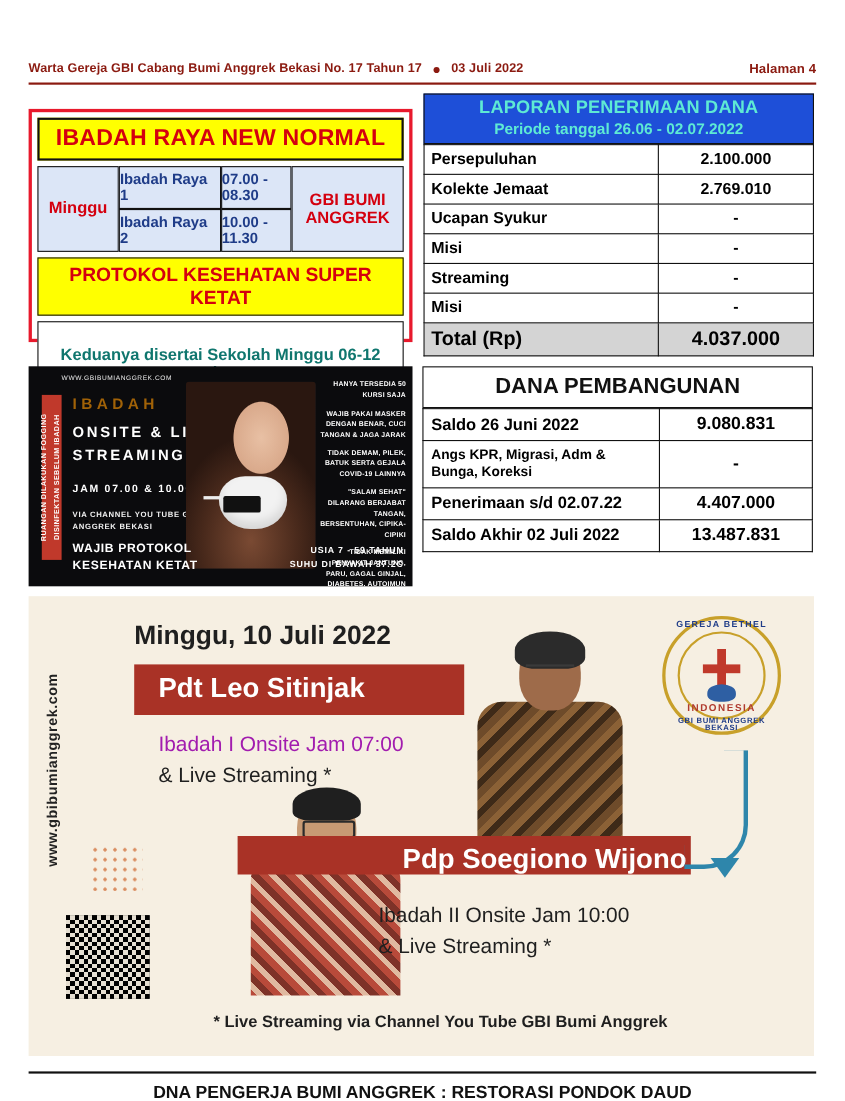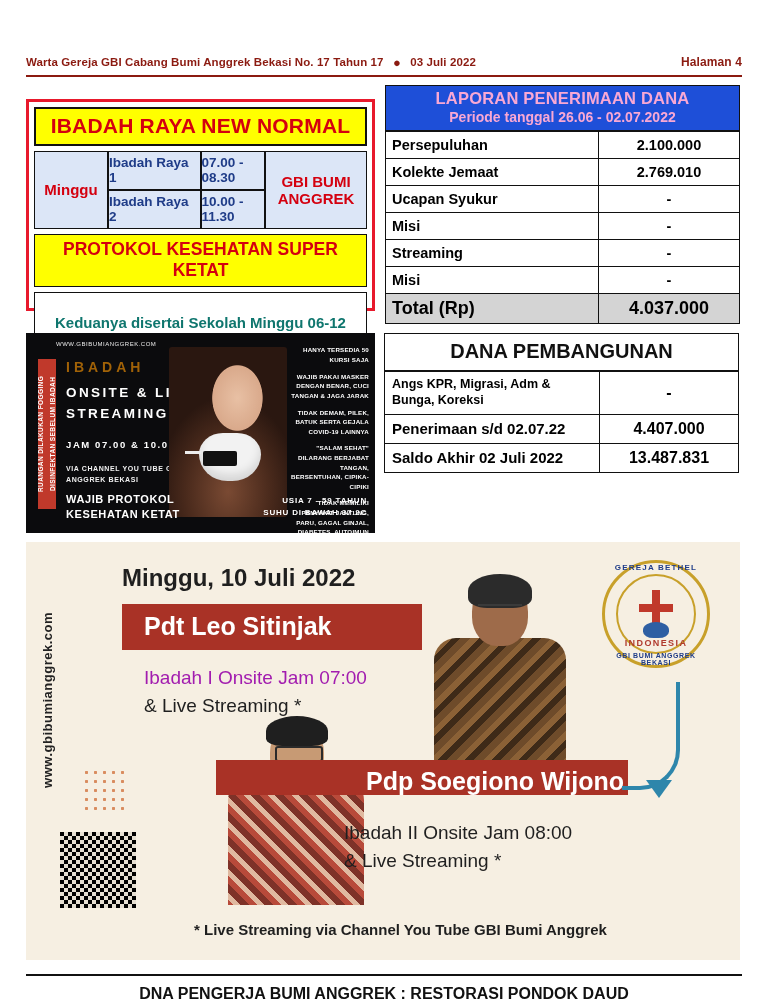--- a/index.html
+++ b/index.html
@@ -143,21 +143,21 @@
     color: #0f766e;
     font-weight: bold;
     font-size: 15px;
     text-align: center;
     padding: 21px 0 6px;
   }
 
   
   .lap-head {
     background: #1E4FD8;
-    color: #f9a8d4;
+    color: #5eead4;
     text-align: center;
     border: 1.5px solid #111;
     padding: 3px 0 5px;
   }
   .lap-head .t1 {
     font-size: 16.5px;
     font-weight: bold;
     letter-spacing: 0.2px;
   }
   .lap-head .t2 {
@@ -751,20 +751,24 @@
         <div>USIA 7 - 59 TAHUN</div>
         <div>SUHU DI BAWAH 37.2C</div>
       </div>
     </div>
 
     <div class="col-right">
       <div class="dana-head">DANA PEMBANGUNAN</div>
       <table class="dana">
         <tbody>
           <tr>
+            <td>Saldo 26 Juni 2022</td>
+            <td class="val">9.080.831</td>
+          </tr>
+          <tr>
             <td class="small">Angs KPR,  Migrasi, Adm &amp; Bunga, Koreksi</td>
             <td class="val">-</td>
           </tr>
           <tr>
             <td>Penerimaan s/d 02.07.22</td>
             <td class="val">4.407.000</td>
           </tr>
           <tr>
             <td>Saldo Akhir 02 Juli 2022</td>
             <td class="val">13.487.831</td>
@@ -796,21 +800,21 @@
     <div class="speaker2">
       <div class="body"></div>
       <div class="head"></div>
       <div class="hair"></div>
       <div class="glasses"></div>
     </div>
 
     <div class="band2">
       <div class="nm">Pdp Soegiono Wijono</div>
     </div>
-    <div class="l3">Ibadah II Onsite Jam 08:00</div>
+    <div class="l3">Ibadah II Onsite Jam 10:00</div>
     <div class="l4">&amp; Live Streaming *</div>
 
     <div class="arrow-curve"></div>
     <div class="arrow"></div>
 
     <div class="logo">
       <div class="ring"></div>
       <div class="ring2"></div>
       <div class="cross-v"></div>
       <div class="cross-h"></div>

